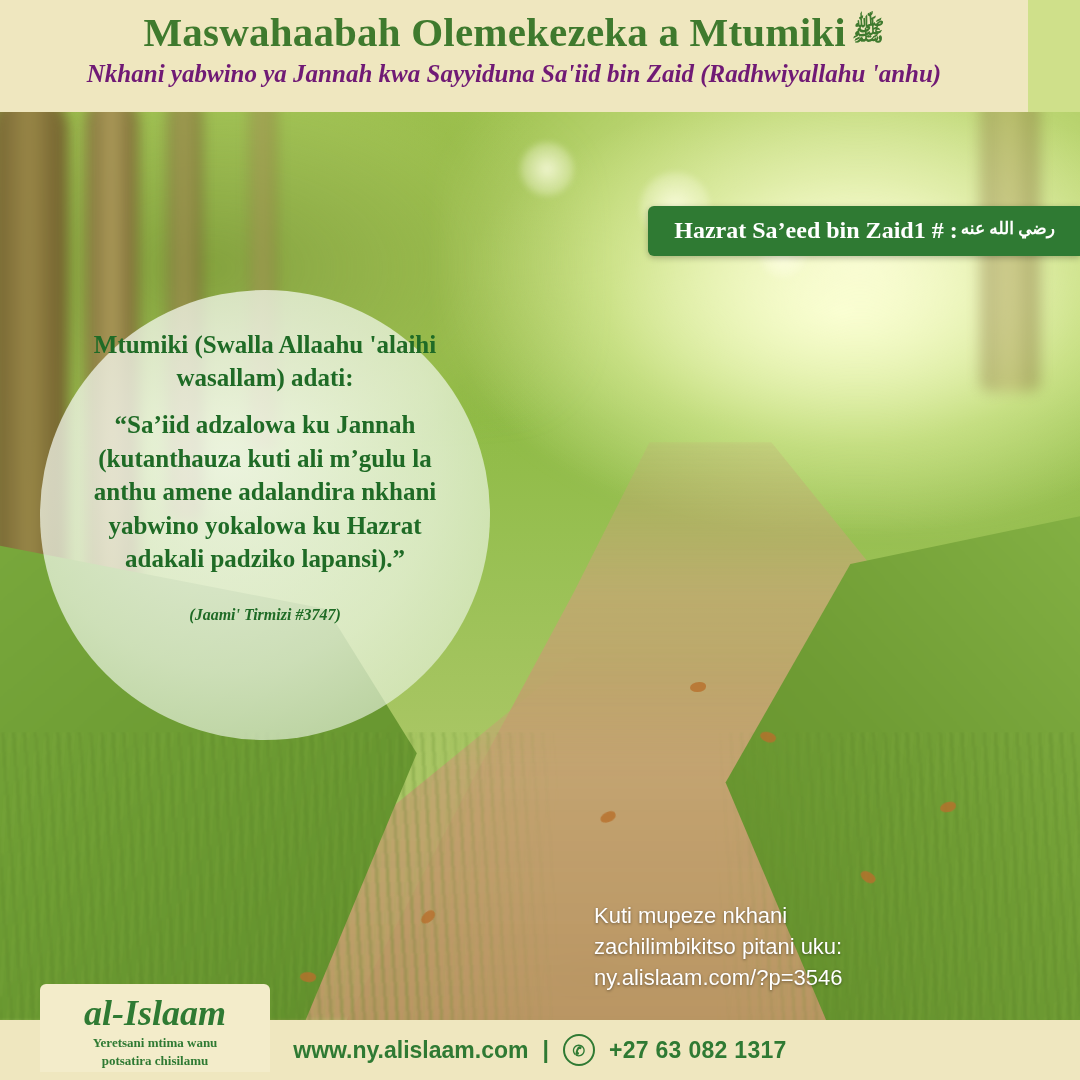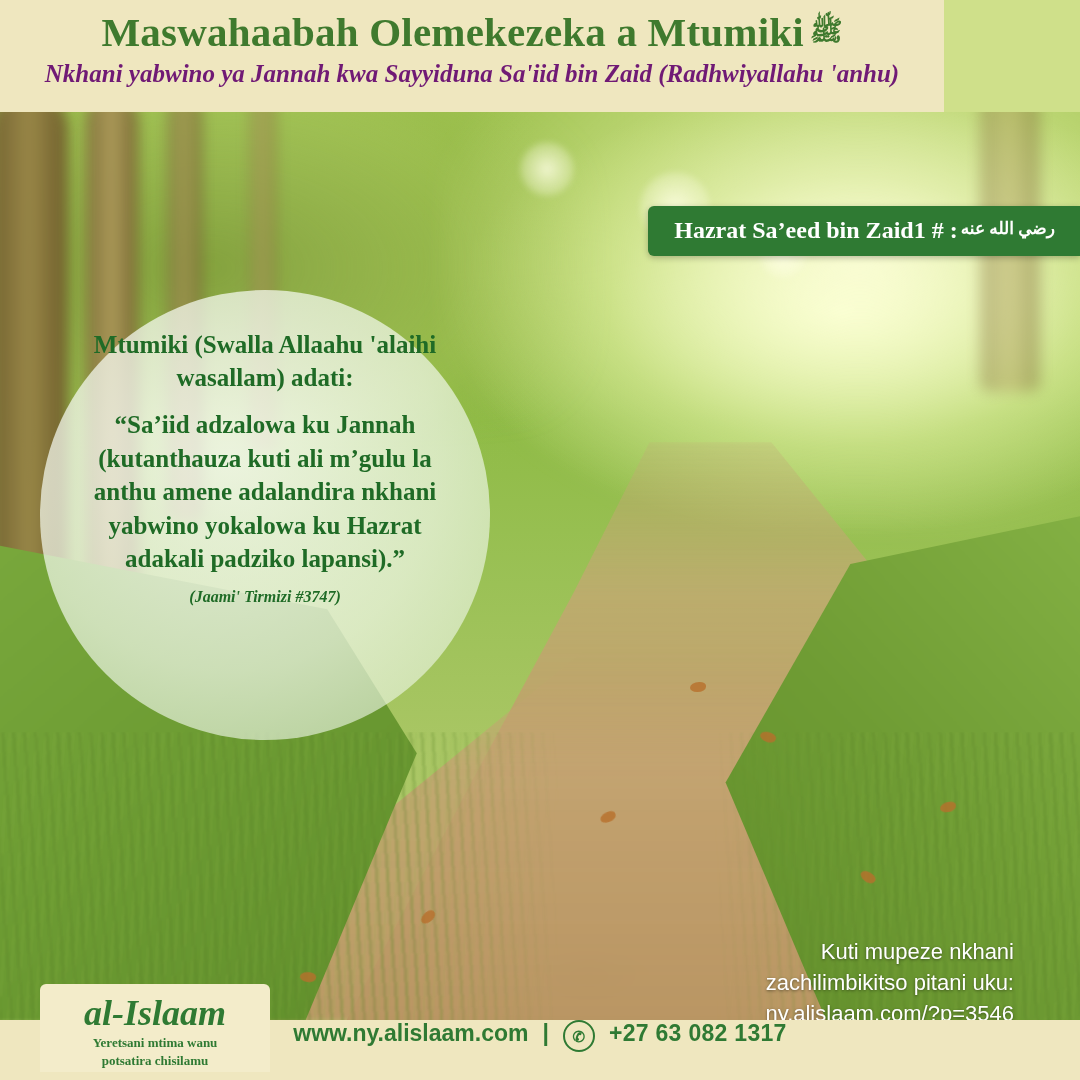--- a/index.html
+++ b/index.html
@@ -15,21 +15,21 @@
     width: 1080px;
     height: 1080px;
     overflow: hidden;
     background: #cfe08a;
   }
 
   
   .header {
     position: absolute;
     left: 0; top: 0;
-    width: 944px;
+    width: 1028px;
     height: 112px;
     background: #efe7bf;
     box-sizing: border-box;
     text-align: center;
     z-index: 5;
   }
   .header-title {
     margin: 0;
     padding-top: 10px;
     font-family: "Liberation Serif", serif;
@@ -199,37 +199,36 @@
     font-size: 25px;
     font-weight: bold;
     line-height: 1.34;
     margin: 14px 0 0 0;
     padding: 0 6px;
   }
   .quote-ref {
     font-size: 16px;
     font-weight: bold;
     font-style: italic;
-    margin: 12px 0 0 0;
+    margin: 30px 0 0 0;
     color: #1f6b26;
   }
 
   
   .link-block {
     position: absolute;
     right: 66px; top: 900px;
     width: 420px;
-    text-align: right;
+    text-align: left;
     color: #ffffff;
     font-family: "Liberation Sans", sans-serif;
     font-size: 22px;
     line-height: 1.42;
     text-shadow: 0 1px 3px rgba(0,0,0,.45);
     z-index: 6;
-    margin-top: 36px;
   }
 
   
   .logo-box {
     position: absolute;
     left: 40px; top: 984px;
     width: 230px; height: 88px;
     background: #f3ecca;
     border-radius: 6px 6px 0 0;
     text-align: center;
@@ -260,21 +259,21 @@
     left: 0; top: 1020px;
     width: 1080px; height: 60px;
     background: #efe7bf;
     z-index: 6;
   }
   .footer-inner {
     position: absolute;
     left: 0; top: 0;
     width: 1080px; height: 60px;
     display: flex;
-    align-items: flex-start;
+    align-items: center;
     justify-content: center;
     gap: 14px;
     color: #2f7a33;
     font-family: "Liberation Sans", sans-serif;
     font-weight: bold;
     font-size: 23px;
   }
   .footer-sep { color: #2f7a33; font-weight: bold; }
   .wa-icon {
     display: inline-flex;

